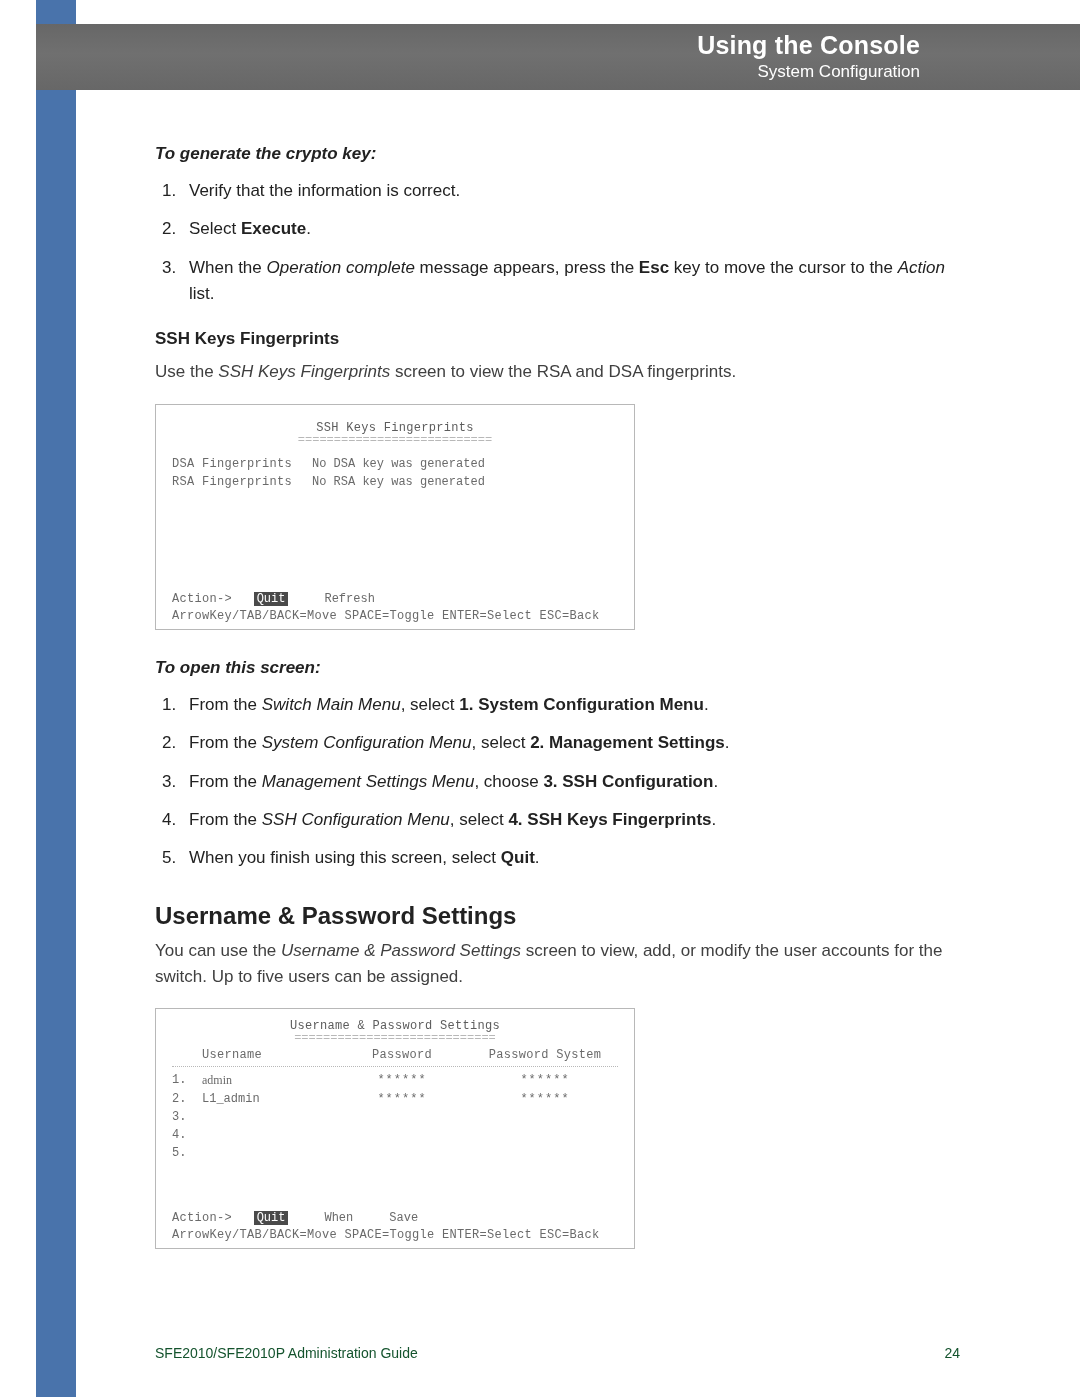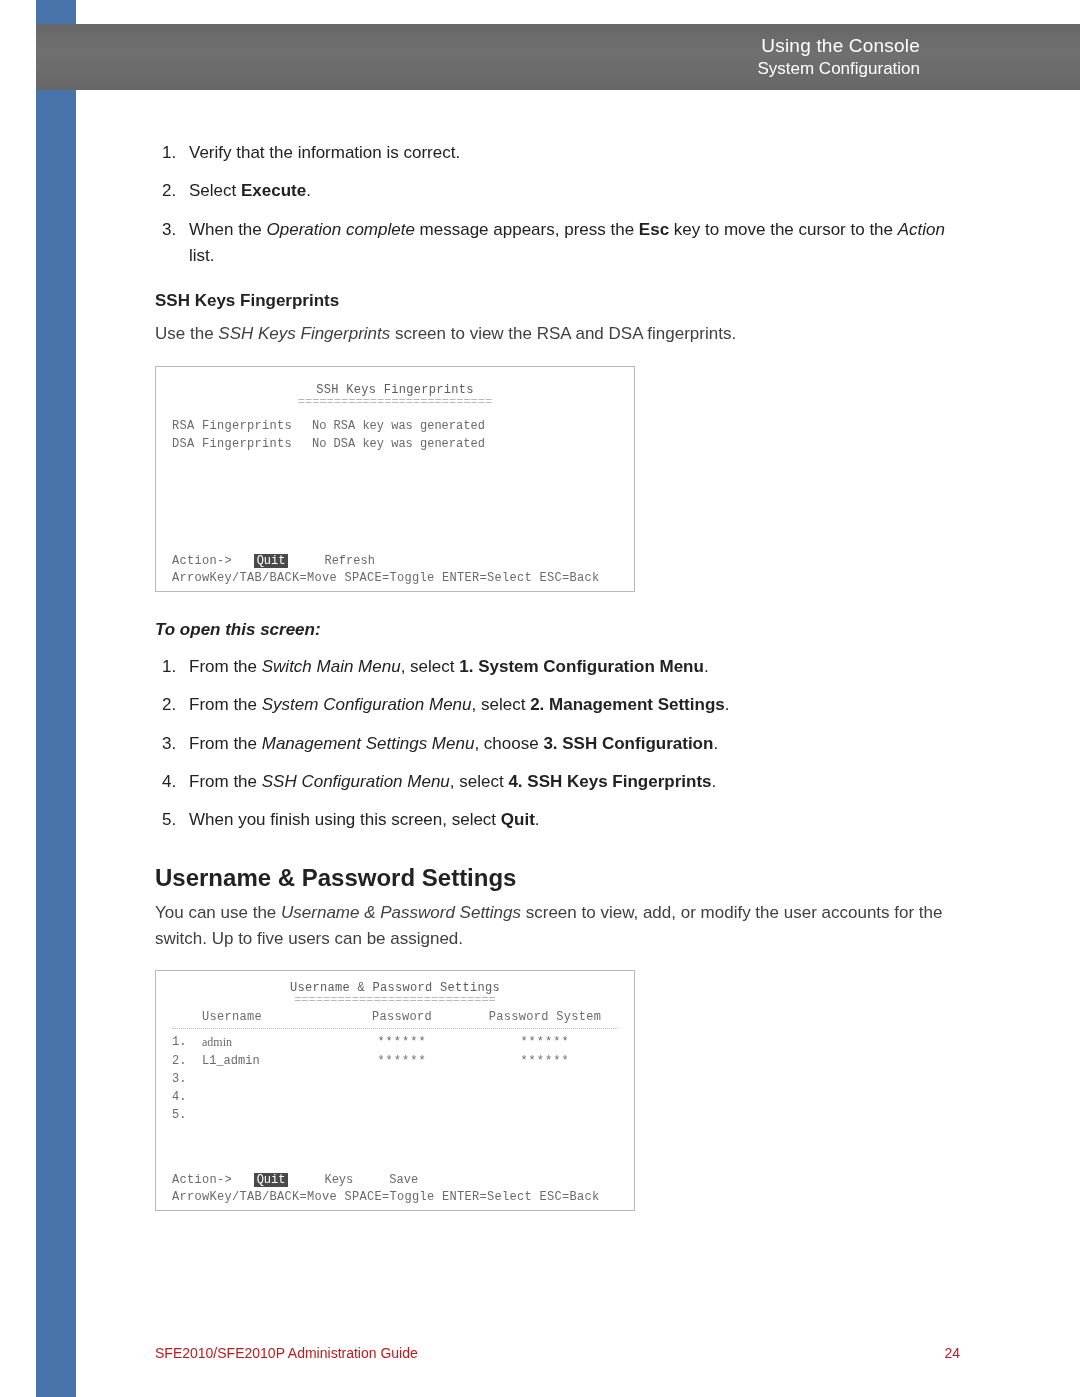--- a/index.html
+++ b/index.html
@@ -35,22 +35,22 @@
     color: #fff;
     z-index: 2;
     display: flex;
     flex-direction: column;
     align-items: flex-end;
     justify-content: center;
     padding-right: 160px;
     box-sizing: border-box;
   }
   .header-title {
-    font-size: 19px;
-    font-weight: 400;
+    font-size: 25px;
+    font-weight: 700;
     letter-spacing: 0.2px;
     line-height: 1.1;
   }
   .header-sub {
     font-size: 17px;
     font-weight: 400;
     margin-top: 3px;
     line-height: 1.1;
   }
   .content {
@@ -150,61 +150,62 @@
   .dots { letter-spacing: 1px; }
 
   .footer {
     position: absolute;
     bottom: 36px;
     left: 155px;
     right: 120px;
     display: flex;
     justify-content: space-between;
     font-size: 14px;
-    color: #b91c1c;
+    color: #14532d;
   }
 </style>
 </head>
 <body>
 
 <div class="page">
   <div class="left-bar"></div>
   <div class="header-bar">
     <div class="header-title">Using the Console</div>
     <div class="header-sub">System Configuration</div>
   </div>
 
   <div class="content">
 
+    <div class="subhead-italic">To generate the crypto key:</div>
     <ol class="steps">
       <li><span>Verify that the information is correct.</span></li>
       <li>
         <span>Select </span><span class="bold">Execute</span><span>.</span>
       </li>
       <li>
         <span>When the </span><span class="ital">Operation complete</span><span> message appears, press the </span><span class="bold">Esc</span><span> key to move the cursor to the </span><span class="ital">Action</span><span> list.</span>
       </li>
     </ol>
 
     <h4 class="section-bold">SSH Keys Fingerprints</h4>
     <p class="body">
       <span>Use the </span><span class="ital">SSH Keys Fingerprints</span><span> screen to view the RSA and DSA fingerprints.</span>
     </p>
 
     <div class="console-fig">
       <div class="console-title lbl">SSH Keys Fingerprints</div>
       <div class="console-title-under">===========================</div>
       <div class="console-body">
         <div class="row">
+          <div class="c1 lbl">DSA Fingerprints</div>
+          <div class="c2">No DSA key was generated</div>
+        </div>
+        <div class="row">
           <div class="c1 lbl">RSA Fingerprints</div>
           <div class="c2">No RSA key was generated</div>
-        </div>
-        <div class="row">
-          <div class="c1 lbl">DSA Fingerprints</div>
-          <div class="c2">No DSA key was generated</div>
         </div>
       </div>
       <div class="console-foot">
         <div>
           <span class="lbl">Action-&gt;</span>
           <span>&nbsp;</span>
           <span class="action-inv">Quit</span>
           <span>&nbsp;&nbsp;&nbsp;</span>
           <span>Refresh</span>
         </div>
@@ -268,21 +269,21 @@
         <div class="row">
           <div class="num">5.</div>
         </div>
       </div>
       <div class="console-foot console-foot-2">
         <div>
           <span class="lbl">Action-&gt;</span>
           <span>&nbsp;</span>
           <span class="action-inv">Quit</span>
           <span>&nbsp;&nbsp;&nbsp;</span>
-          <span>Keys</span>
+          <span>When</span>
           <span>&nbsp;&nbsp;&nbsp;</span>
           <span>Save</span>
         </div>
         <div class="lbl">ArrowKey/TAB/BACK=Move  SPACE=Toggle  ENTER=Select  ESC=Back</div>
       </div>
     </div>
 
   </div>
 
   <div class="footer">

